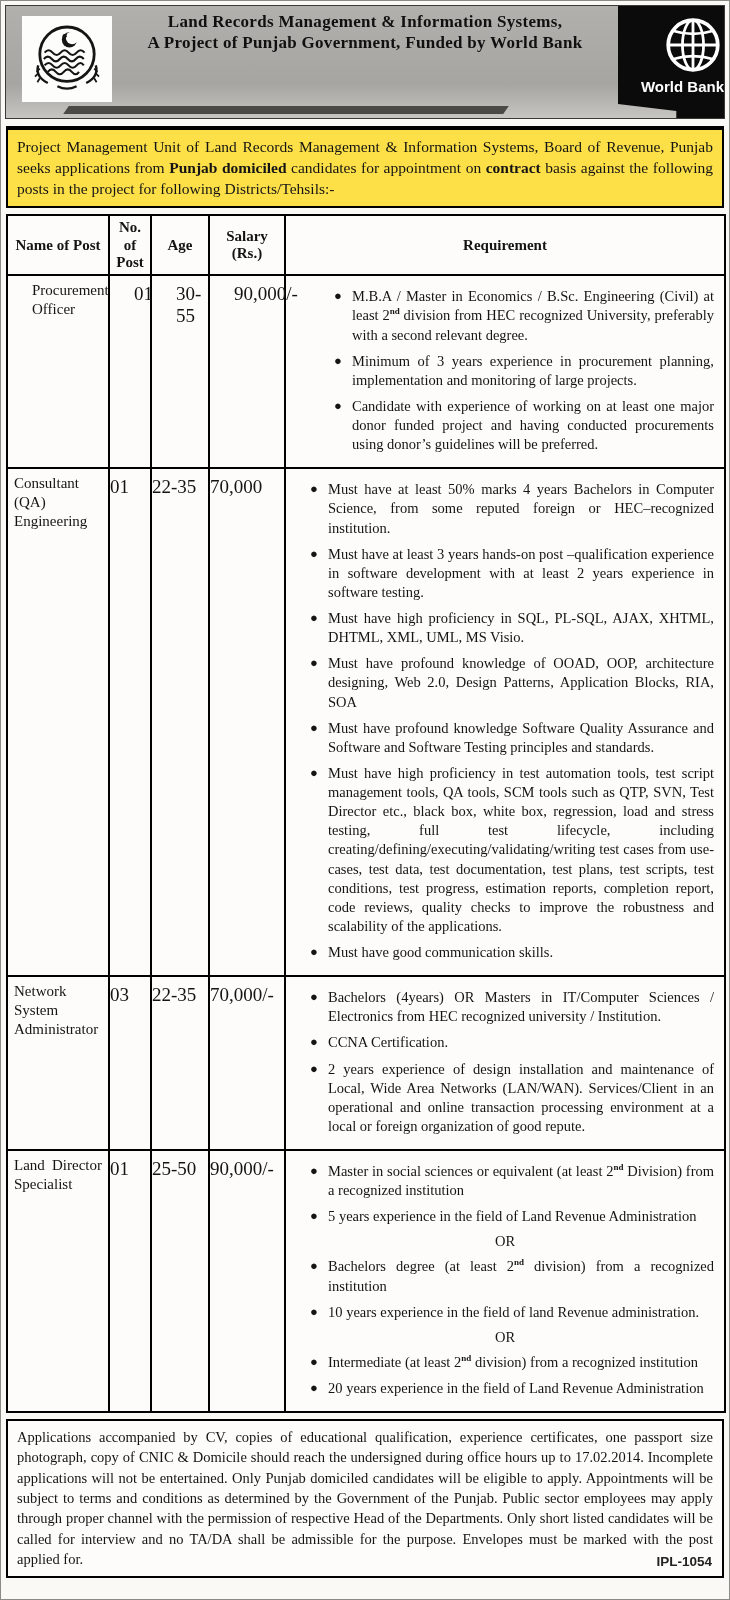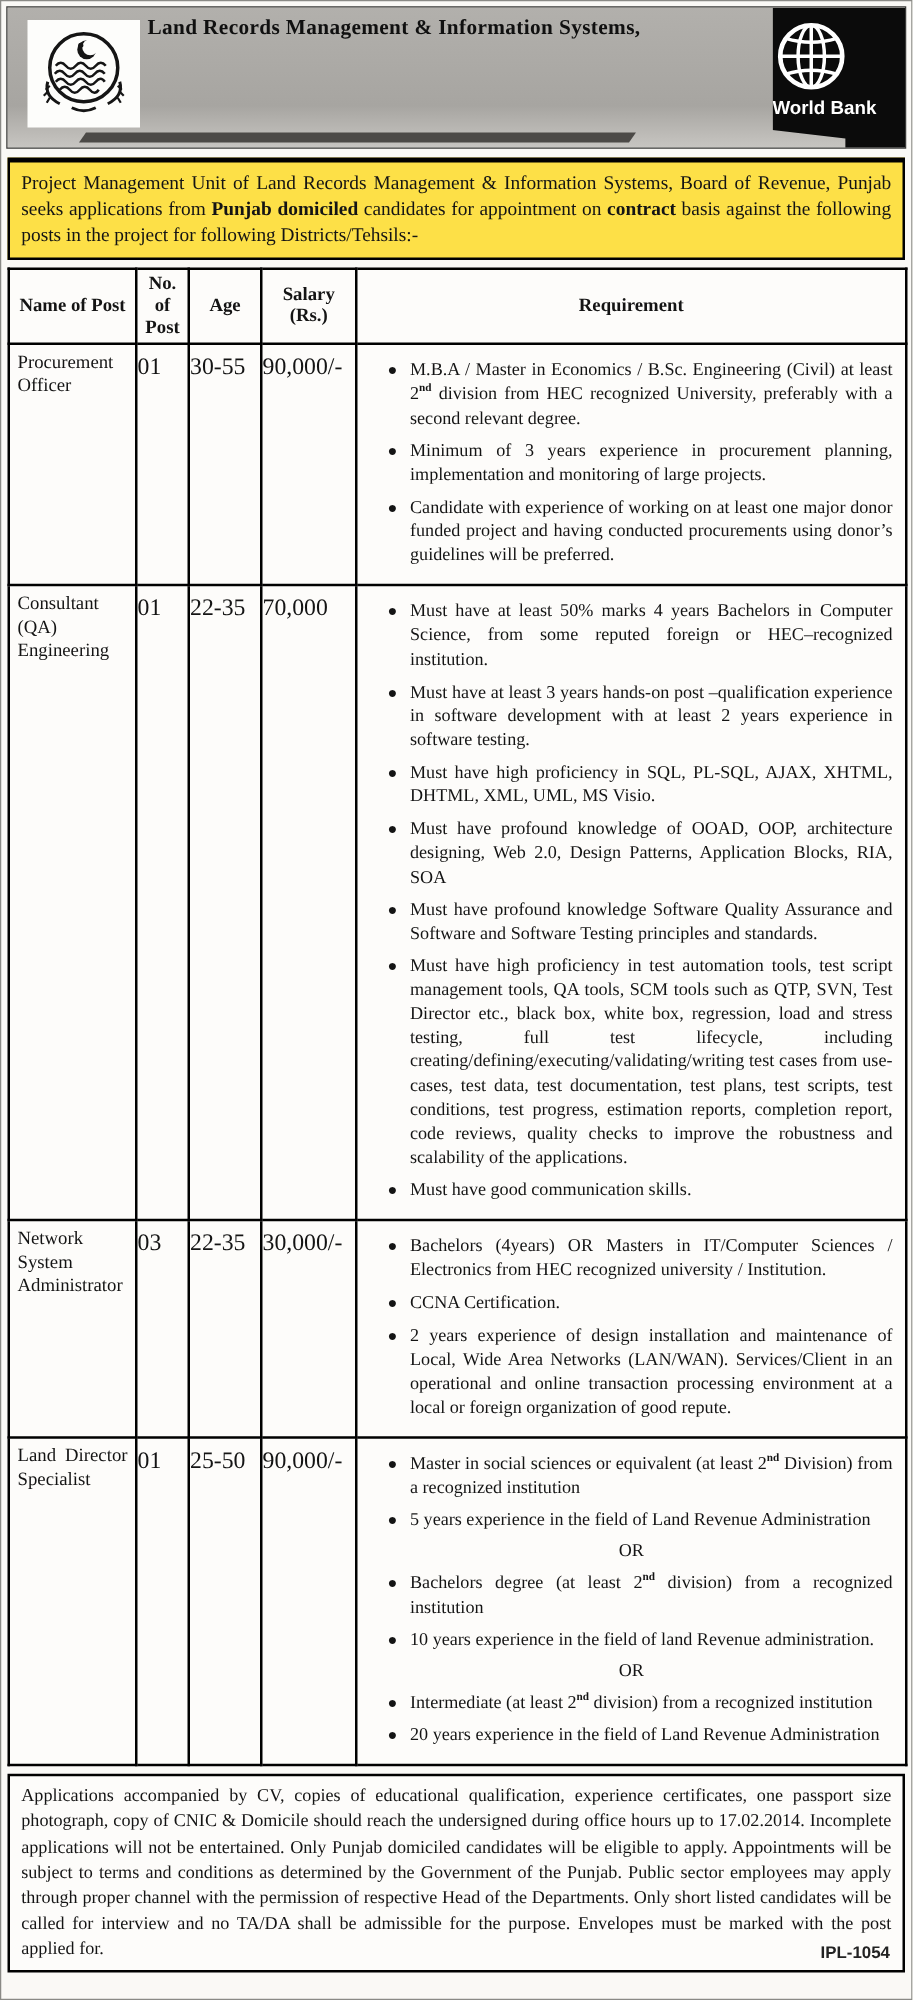--- a/index.html
+++ b/index.html
@@ -15,56 +15,56 @@
     position:relative; height:114px; margin:0 4px;
     background:linear-gradient(180deg,#b2b0ac 0%, #a7a5a1 70%, #c7c5c1 100%);
     border:1px solid #3a3a38; overflow:hidden;
   }
   .emblem-box {
     position:absolute; left:16px; top:10px; width:90px; height:86px;
     background:#fdfdfb; display:flex; align-items:center; justify-content:center;
   }
   .emblem-box svg { width:80px; height:80px; }
   .header-center {
-    position:absolute; left:112px; right:112px; top:6px; 
+    position:absolute; left:112px; right:112px; top:6px; text-align:center;
   }
   .org-line { font-weight:bold; font-size:17px; line-height:1.22; letter-spacing:.3px; color:#101010; }
   .banner {
     display:inline-block; margin-top:7px; padding:5px 26px 8px 26px;
     background:#0c0c0c; color:#fff; border-radius:10px;
     font-size:33px; font-weight:bold; letter-spacing:1px; line-height:1.05;
     box-shadow:2px 3px 0 #55534f;
   }
   .header-shadow {
     position:absolute; bottom:4px; left:60px; width:440px; height:8px;
     background:#4c4a47; transform:skewX(-35deg);
   }
   .wb-strip {
     position:absolute; right:0; top:0; width:106px; height:114px;
     background:#0b0b0b; clip-path:polygon(0 0,100% 0,100% 100%,55% 100%,55% 92%,0 86%);
-    display:flex; flex-direction:column; align-items:flex-start;
+    display:flex; flex-direction:column; align-items:flex-end;
   }
   .wb-strip svg { width:62px; height:62px; margin-top:8px; }
   .wb-label { color:#fff; font-family:"Liberation Sans",sans-serif; font-weight:bold; font-size:15px; margin-top:2px; }
 
   
   .intro-box {
     margin:7px 5px 6px 5px; border:2px solid #000; border-top-width:4px;
     background:#fde047; padding:7px 9px; font-size:15.5px; line-height:1.34;
     text-align:justify;
   }
 
   
   table.posts { border-collapse:collapse; margin:0 5px; width:720px; background:#fdfcfa; table-layout:fixed; }
   table.posts th, table.posts td { border:2px solid #000; vertical-align:top; }
   table.posts th { height:60px; font-size:15px; font-weight:bold; text-align:center; vertical-align:middle; padding:2px; line-height:1.15; }
   td.c-post { padding:5px 6px; font-size:15px; line-height:1.25; text-align:justify; }
   td.c-num, td.c-age, td.c-sal { text-align:left; padding-top:7px; font-size:19px; }
   td.c-req { padding:4px 0 6px 0; }
-  tr.row-0 td { height:168px; } tr.row-1 td { height:448px;margin-top:46px; }
+  tr.row-0 td { height:168px;padding-left:24px; } tr.row-1 td { height:448px;margin-top:46px; }
   tr.row-2 td { height:156px; } tr.row-3 td { height:254px; }
   .req-item { display:flex; margin:7px 10px 7px 24px; }
   .req-dot { width:18px; flex:0 0 18px; font-size:13px; padding-top:1px; text-align:left; }
   .req-text { flex:1; font-size:14.5px; line-height:1.32; text-align:justify; }
   .or-line { text-align:center; font-size:14.5px; margin:3px 10px; font-weight:normal; }
   sup { font-size:.62em; line-height:0;font-weight:bold; }
 
   
   .note-box {
     margin:6px 5px 5px 5px; border:2px solid #000; background:#fdfcfa;
@@ -92,20 +92,21 @@
         <path d="M21 50 q5 -6 10 0 t10 0 t10 0 t10 0 t10 0" fill="none" stroke="#151515" stroke-width="2.6"></path>
         <path d="M22 58 q5 -6 10 0 t10 0 t10 0 t10 0 t9 0" fill="none" stroke="#151515" stroke-width="2.6"></path>
         <path d="M26 66 q5 -6 10 0 t10 0 t10 0 t9 0" fill="none" stroke="#151515" stroke-width="2.6"></path>
         <path d="M14 58 q-4 14 12 22 M86 58 q4 14 -12 22" fill="none" stroke="#151515" stroke-width="3"></path>
         <path d="M16 62 l-4 4 M14 68 l-4 4 M16 74 l-3 5 M84 62 l4 4 M86 68 l4 4 M84 74 l3 5" stroke="#151515" stroke-width="2.2"></path>
         <path d="M38 84 q12 6 24 0" fill="none" stroke="#151515" stroke-width="3"></path>
       </svg>
     </div>
     <div class="header-center">
       <div class="org-line">Land Records Management &amp; Information Systems,</div>
+      <div class="org-line">A Project of Punjab Government, Funded by World Bank</div>
     </div>
     <div class="wb-strip">
       <svg viewBox="0 0 100 100" aria-hidden="true">
         <circle cx="50" cy="50" r="40" fill="none" stroke="#fff" stroke-width="6"></circle>
         <ellipse cx="50" cy="50" rx="17" ry="40" fill="none" stroke="#fff" stroke-width="4.5"></ellipse>
         <line x1="50" y1="10" x2="50" y2="90" stroke="#fff" stroke-width="4.5"></line>
         <line x1="10" y1="50" x2="90" y2="50" stroke="#fff" stroke-width="4.5"></line>
         <path d="M17 27 Q50 37 83 27" fill="none" stroke="#fff" stroke-width="4.5"></path>
         <path d="M17 73 Q50 63 83 73" fill="none" stroke="#fff" stroke-width="4.5"></path>
       </svg>
@@ -186,21 +187,21 @@
             <div class="req-item">
               <span class="req-dot">●</span>
               <div class="req-text">Must have good communication skills.</div>
             </div>
           </td>
         </tr>
         <tr class="row-2">
           <td class="c-post">Network System Administrator</td>
           <td class="c-num">03</td>
           <td class="c-age">22-35</td>
-          <td class="c-sal">30,000/-</td>
+          <td class="c-sal">70,000/-</td>
           <td class="c-req">
             <div class="req-item">
               <span class="req-dot">●</span>
               <div class="req-text">Bachelors (4years) OR Masters in IT/Computer Sciences / Electronics from HEC recognized university / Institution.</div>
             </div>
             <div class="req-item">
               <span class="req-dot">●</span>
               <div class="req-text">CCNA Certification.</div>
             </div>
             <div class="req-item">

